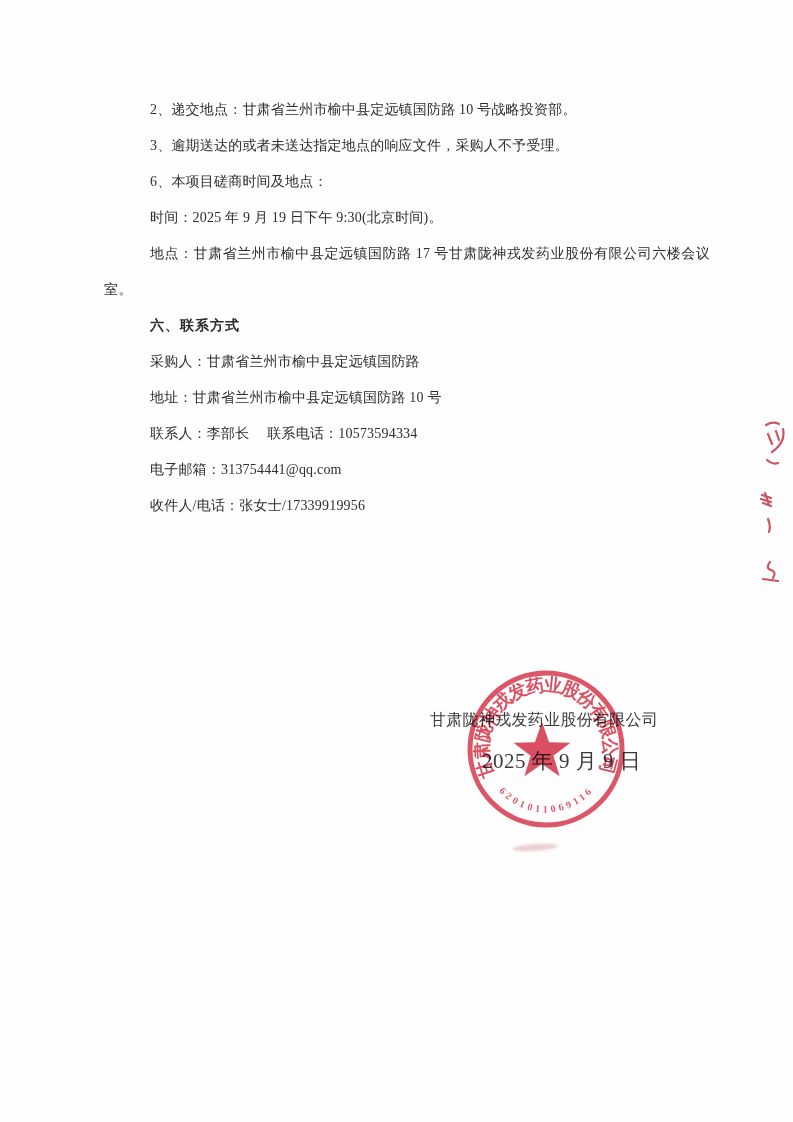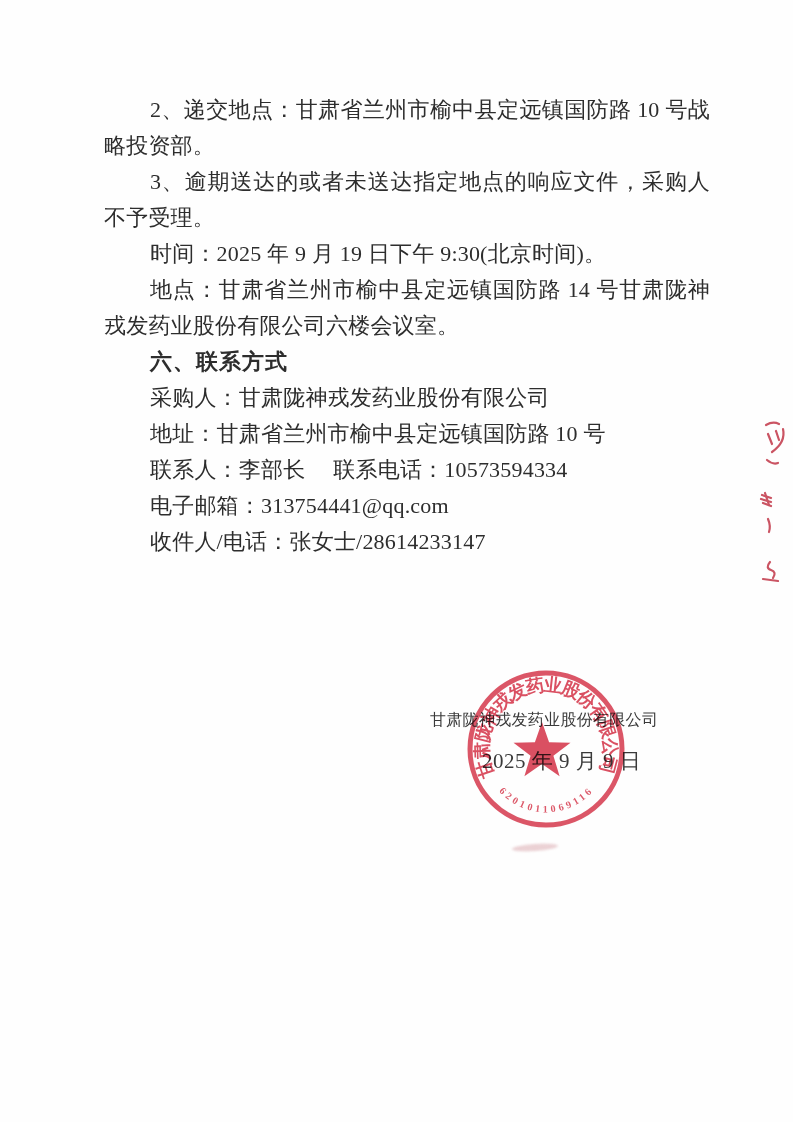--- a/index.html
+++ b/index.html
@@ -10,28 +10,28 @@
     background: #fefefe;
     overflow: hidden;
     font-family: "Liberation Serif", "DejaVu Serif", serif;
     color: #2d2d2d;
   }
   .body-text {
     position: absolute;
     left: 104px;
     top: 92px;
     width: 606px;
-    font-size: 22px;
+    font-size: 14px;
     line-height: 36px;
     text-align: justify;
     letter-spacing: 0.2px;
   }
   .body-text p { margin: 0; text-indent: 46px; }
   .body-text p.heading {
-    font-family: Liberation Sans, sans-serif;
+    font-family: Liberation Serif, serif;
     font-weight: bold;
     letter-spacing: 1px;
   }
   .sig-company {
     position: absolute;
     left: 430px;
     top: 710px;
     font-size: 16px;
     letter-spacing: 0.3px;
     color: #3a3a3a;
@@ -86,28 +86,29 @@
   }
 </style>
 </head>
 <body>
 
 <div class="page">
 
   <div class="body-text">
     <p>2、递交地点：甘肃省兰州市榆中县定远镇国防路 10 号战略投资部。</p>
     <p>3、逾期送达的或者未送达指定地点的响应文件，采购人不予受理。</p>
+    <p>6、本项目磋商时间及地点：</p>
     <p>时间：2025 年 9 月 19 日下午 9:30(北京时间)。</p>
-    <p>地点：甘肃省兰州市榆中县定远镇国防路 14 号甘肃陇神戎发药业股份有限公司六楼会议室。</p>
+    <p>地点：甘肃省兰州市榆中县定远镇国防路 17 号甘肃陇神戎发药业股份有限公司六楼会议室。</p>
     <p class="heading">六、联系方式</p>
-    <p>采购人：甘肃陇神戎发药业股份有限公司</p>
+    <p>采购人：甘肃省兰州市榆中县定远镇国防路</p>
     <p>地址：甘肃省兰州市榆中县定远镇国防路 10 号</p>
     <p>联系人：李部长　 联系电话：10573594334</p>
     <p>电子邮箱：313754441@qq.com</p>
-    <p>收件人/电话：张女士/28614233147</p>
+    <p>收件人/电话：张女士/17339919956</p>
   </div>
 
   <div class="sig-company">甘肃陇神戎发药业股份有限公司</div>
   <div class="sig-date">2025 年 9 月 9 日</div>
 
   <svg class="seal" viewBox="0 0 200 200" xmlns="http://www.w3.org/2000/svg">
     <defs>
       <path id="arcTop" d="M 49.77 129 A 58 58 0 1 1 150.23 129" fill="none"></path>
       <path id="arcBottom" d="M 45.2 131.5 A 63 63 0 0 0 154.8 131.5" fill="none"></path>
     </defs>

